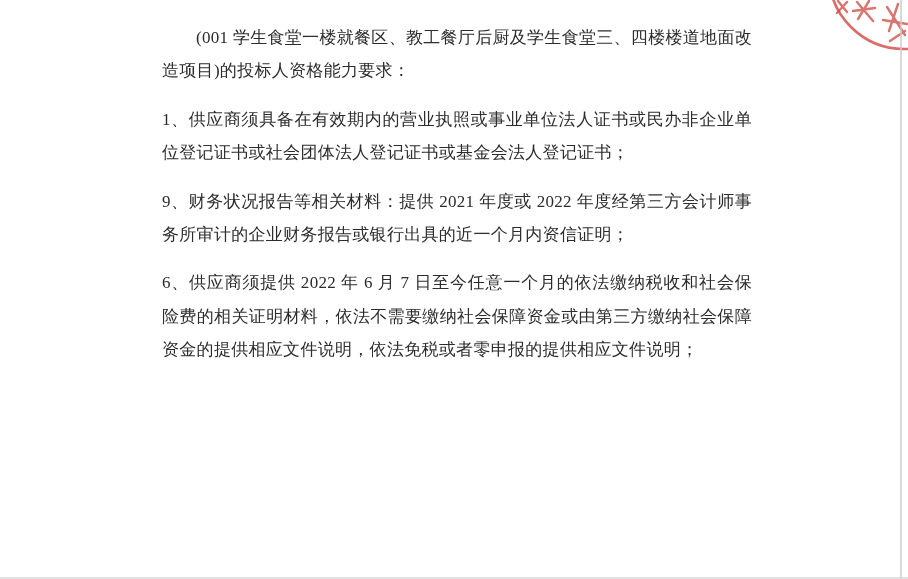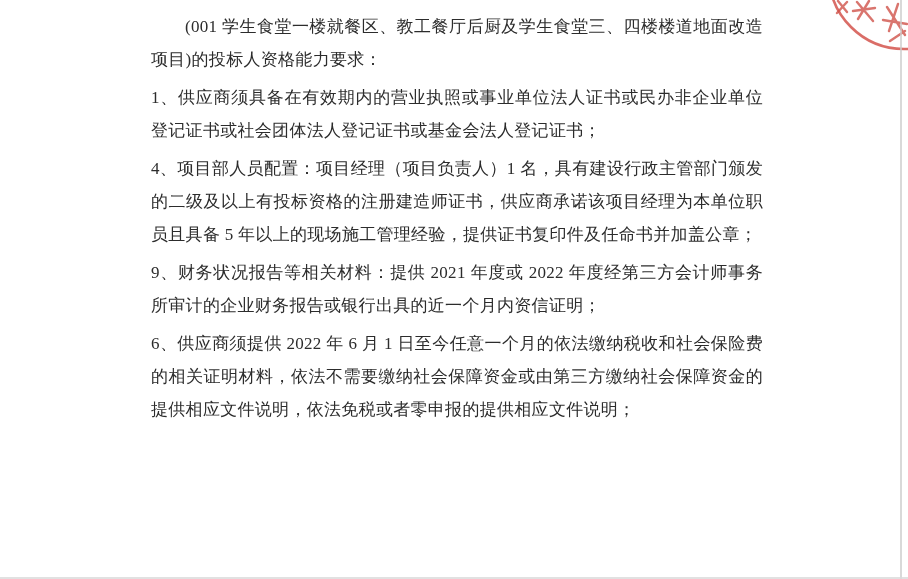--- a/index.html
+++ b/index.html
@@ -20,21 +20,21 @@
     left: 147px;
     top: 6px;
     width: 620px;
     color: #2c2c2c;
     font-size: 17px;
     line-height: 33.4px;
     text-align: justify;
     letter-spacing: 0.3px;
   }
   .para {
-    margin: 4px;
+    margin: 15px;
     padding: 0;
   }
   .para.indent {
     text-indent: 2em;
   }
   .seal {
     position: absolute;
     top: 0;
     right: 0;
     pointer-events: none;
@@ -84,18 +84,17 @@
     <path class="seal-stroke" d="M71 2 L87 21 M83 1 L72 19 M67 11 L89 8"></path>
     <path class="seal-stroke" d="M101 7 L119 35 M112 4 L103 31 M97 20 L121 24 M104 41 L119 31"></path>
   </svg>
 
   <div class="scan-line-right"></div>
   <div class="scan-line-bottom"></div>
 
   <div class="content">
     <p class="para indent">(001 学生食堂一楼就餐区、教工餐厅后厨及学生食堂三、四楼楼道地面改造项目)的投标人资格能力要求：</p>
     <p class="para">1、供应商须具备在有效期内的营业执照或事业单位法人证书或民办非企业单位登记证书或社会团体法人登记证书或基金会法人登记证书；</p>
-    <p class="para">4、项目部人员配置：项目经理（项目负责人）1 名，具有建设行政主管部门颁发的二级及以上有投标资格的注册建造师证书，供应商承诺该项目经理为本单位职员且具备 5 年以上的现场施工管理经验，提供证书复印件及任命书并加盖公章；</p>
     <p class="para">9、财务状况报告等相关材料：提供 2021 年度或 2022 年度经第三方会计师事务所审计的企业财务报告或银行出具的近一个月内资信证明；</p>
-    <p class="para">6、供应商须提供 2022 年 6 月 1 日至今任意一个月的依法缴纳税收和社会保险费的相关证明材料，依法不需要缴纳社会保障资金或由第三方缴纳社会保障资金的提供相应文件说明，依法免税或者零申报的提供相应文件说明；</p>
+    <p class="para">6、供应商须提供 2022 年 6 月 7 日至今任意一个月的依法缴纳税收和社会保险费的相关证明材料，依法不需要缴纳社会保障资金或由第三方缴纳社会保障资金的提供相应文件说明，依法免税或者零申报的提供相应文件说明；</p>
   </div>
 
 </div>
 
 </body></html>

